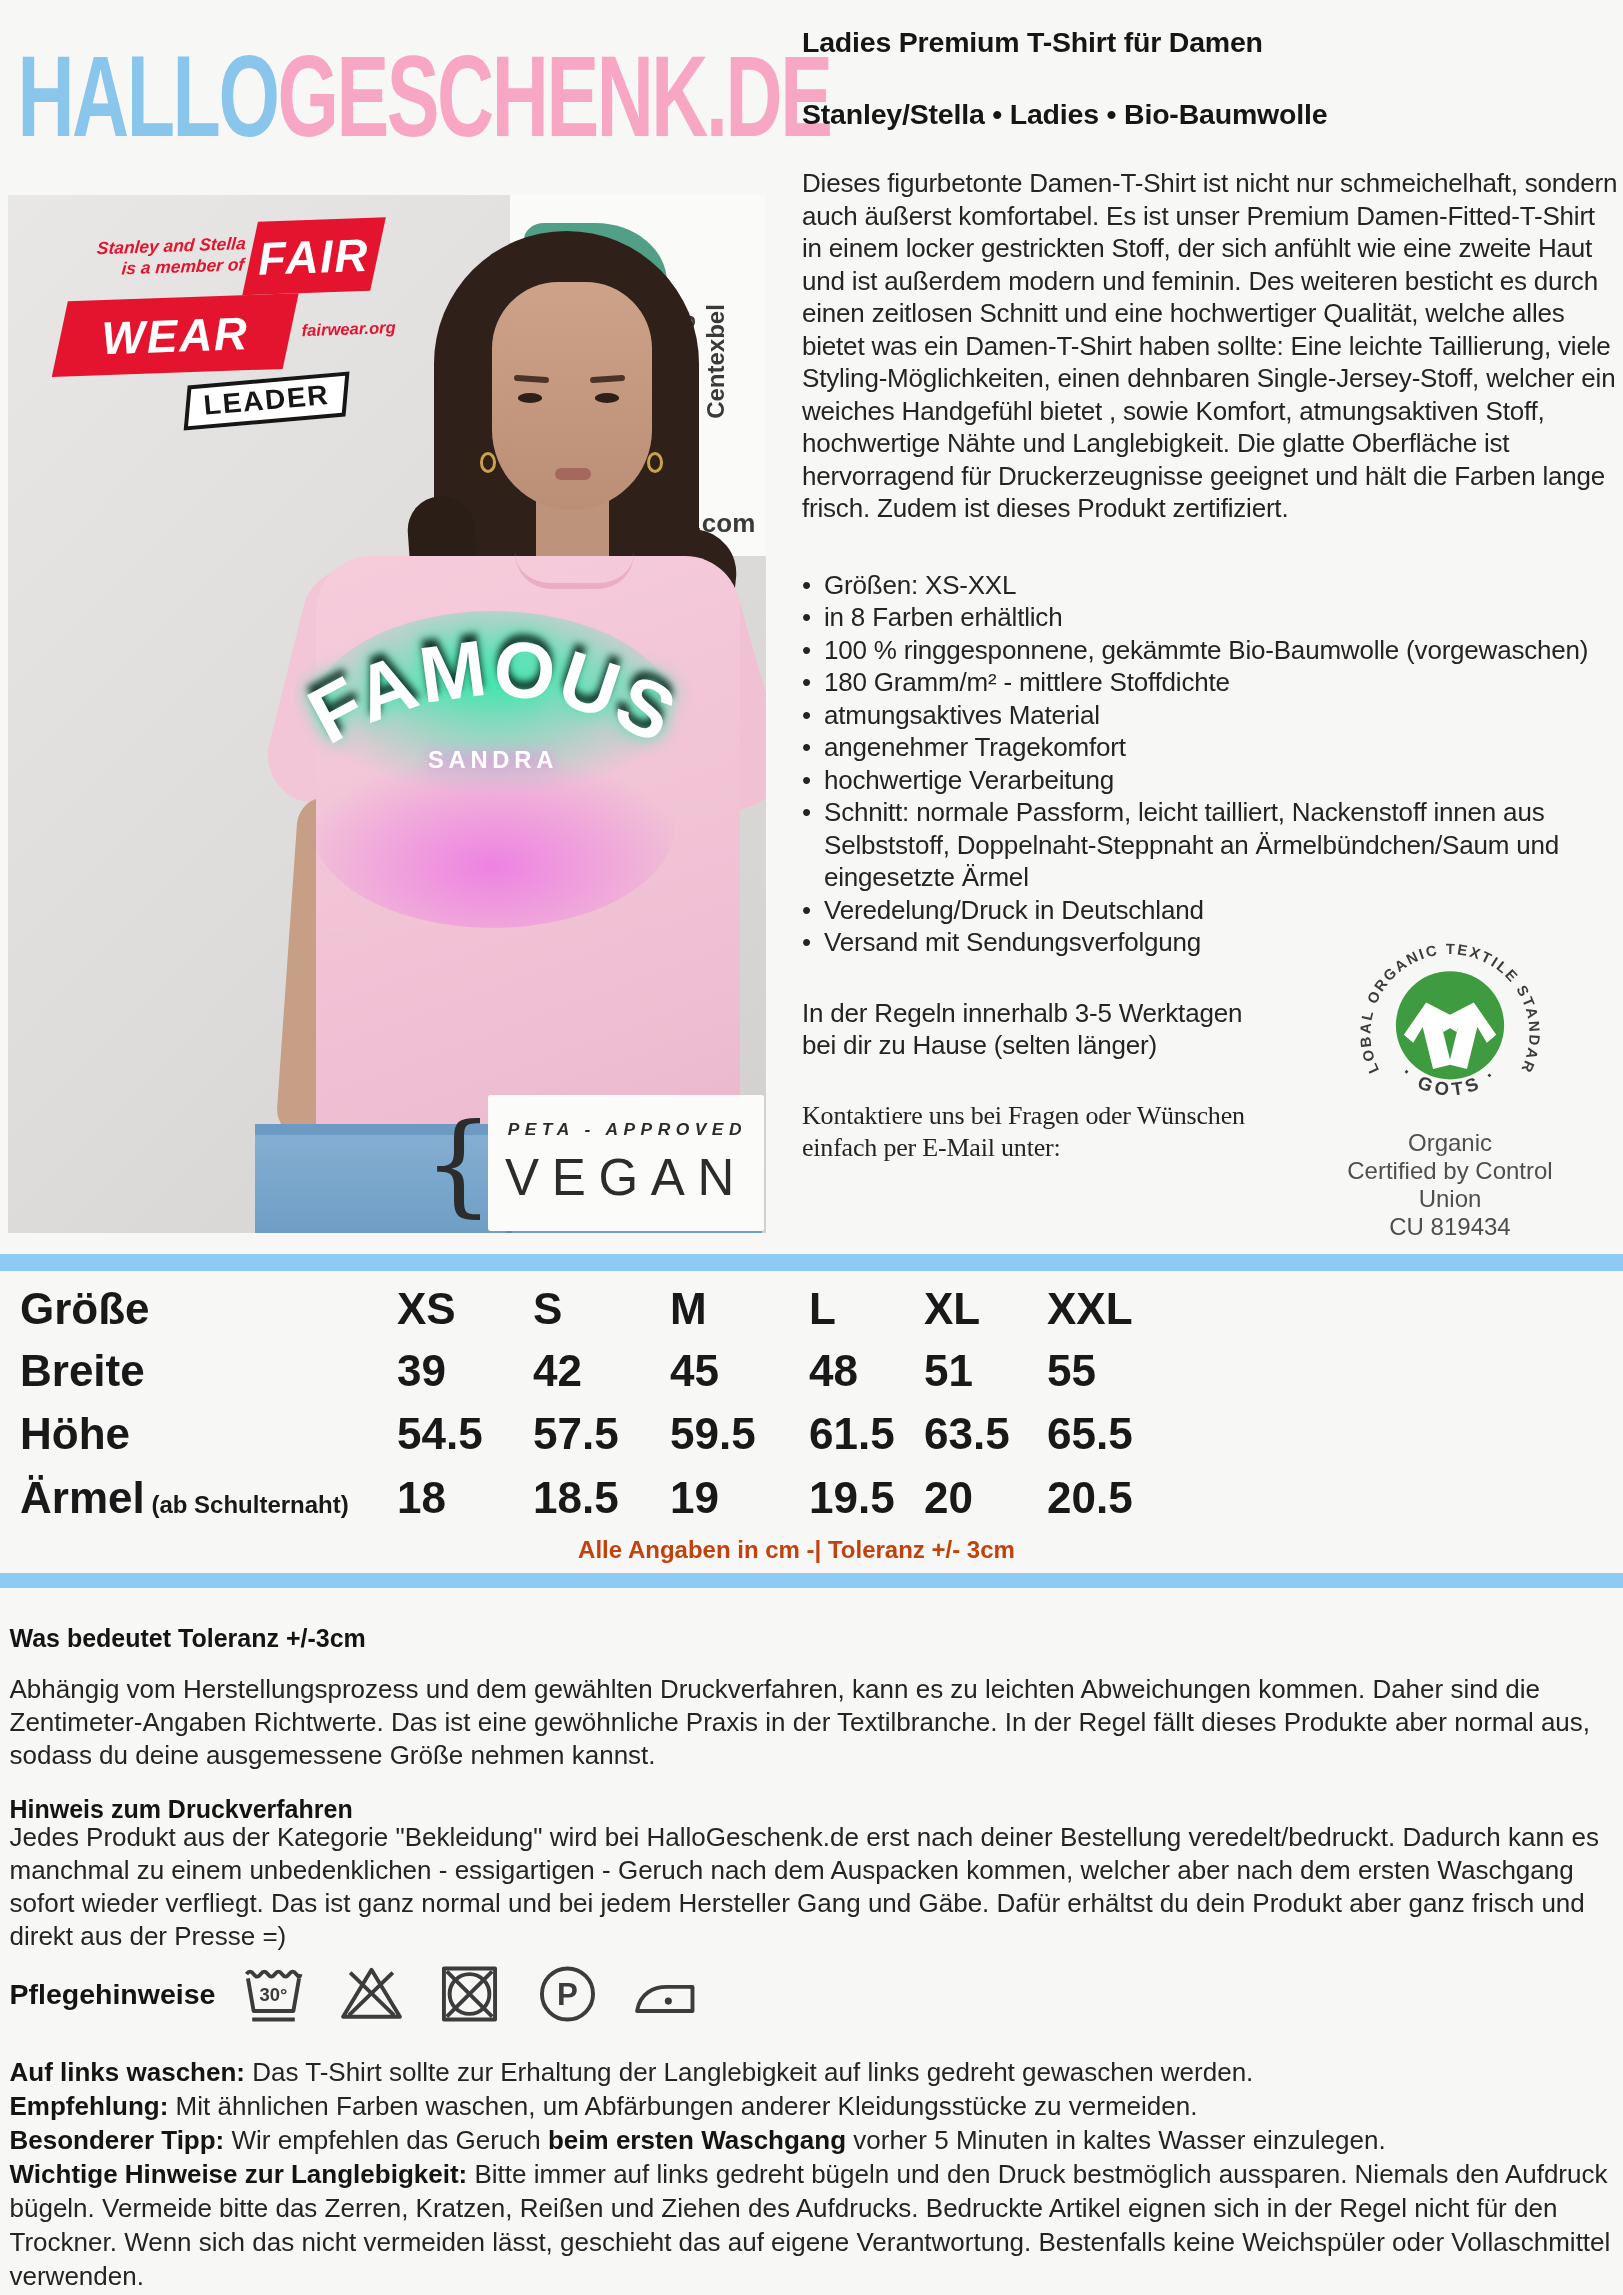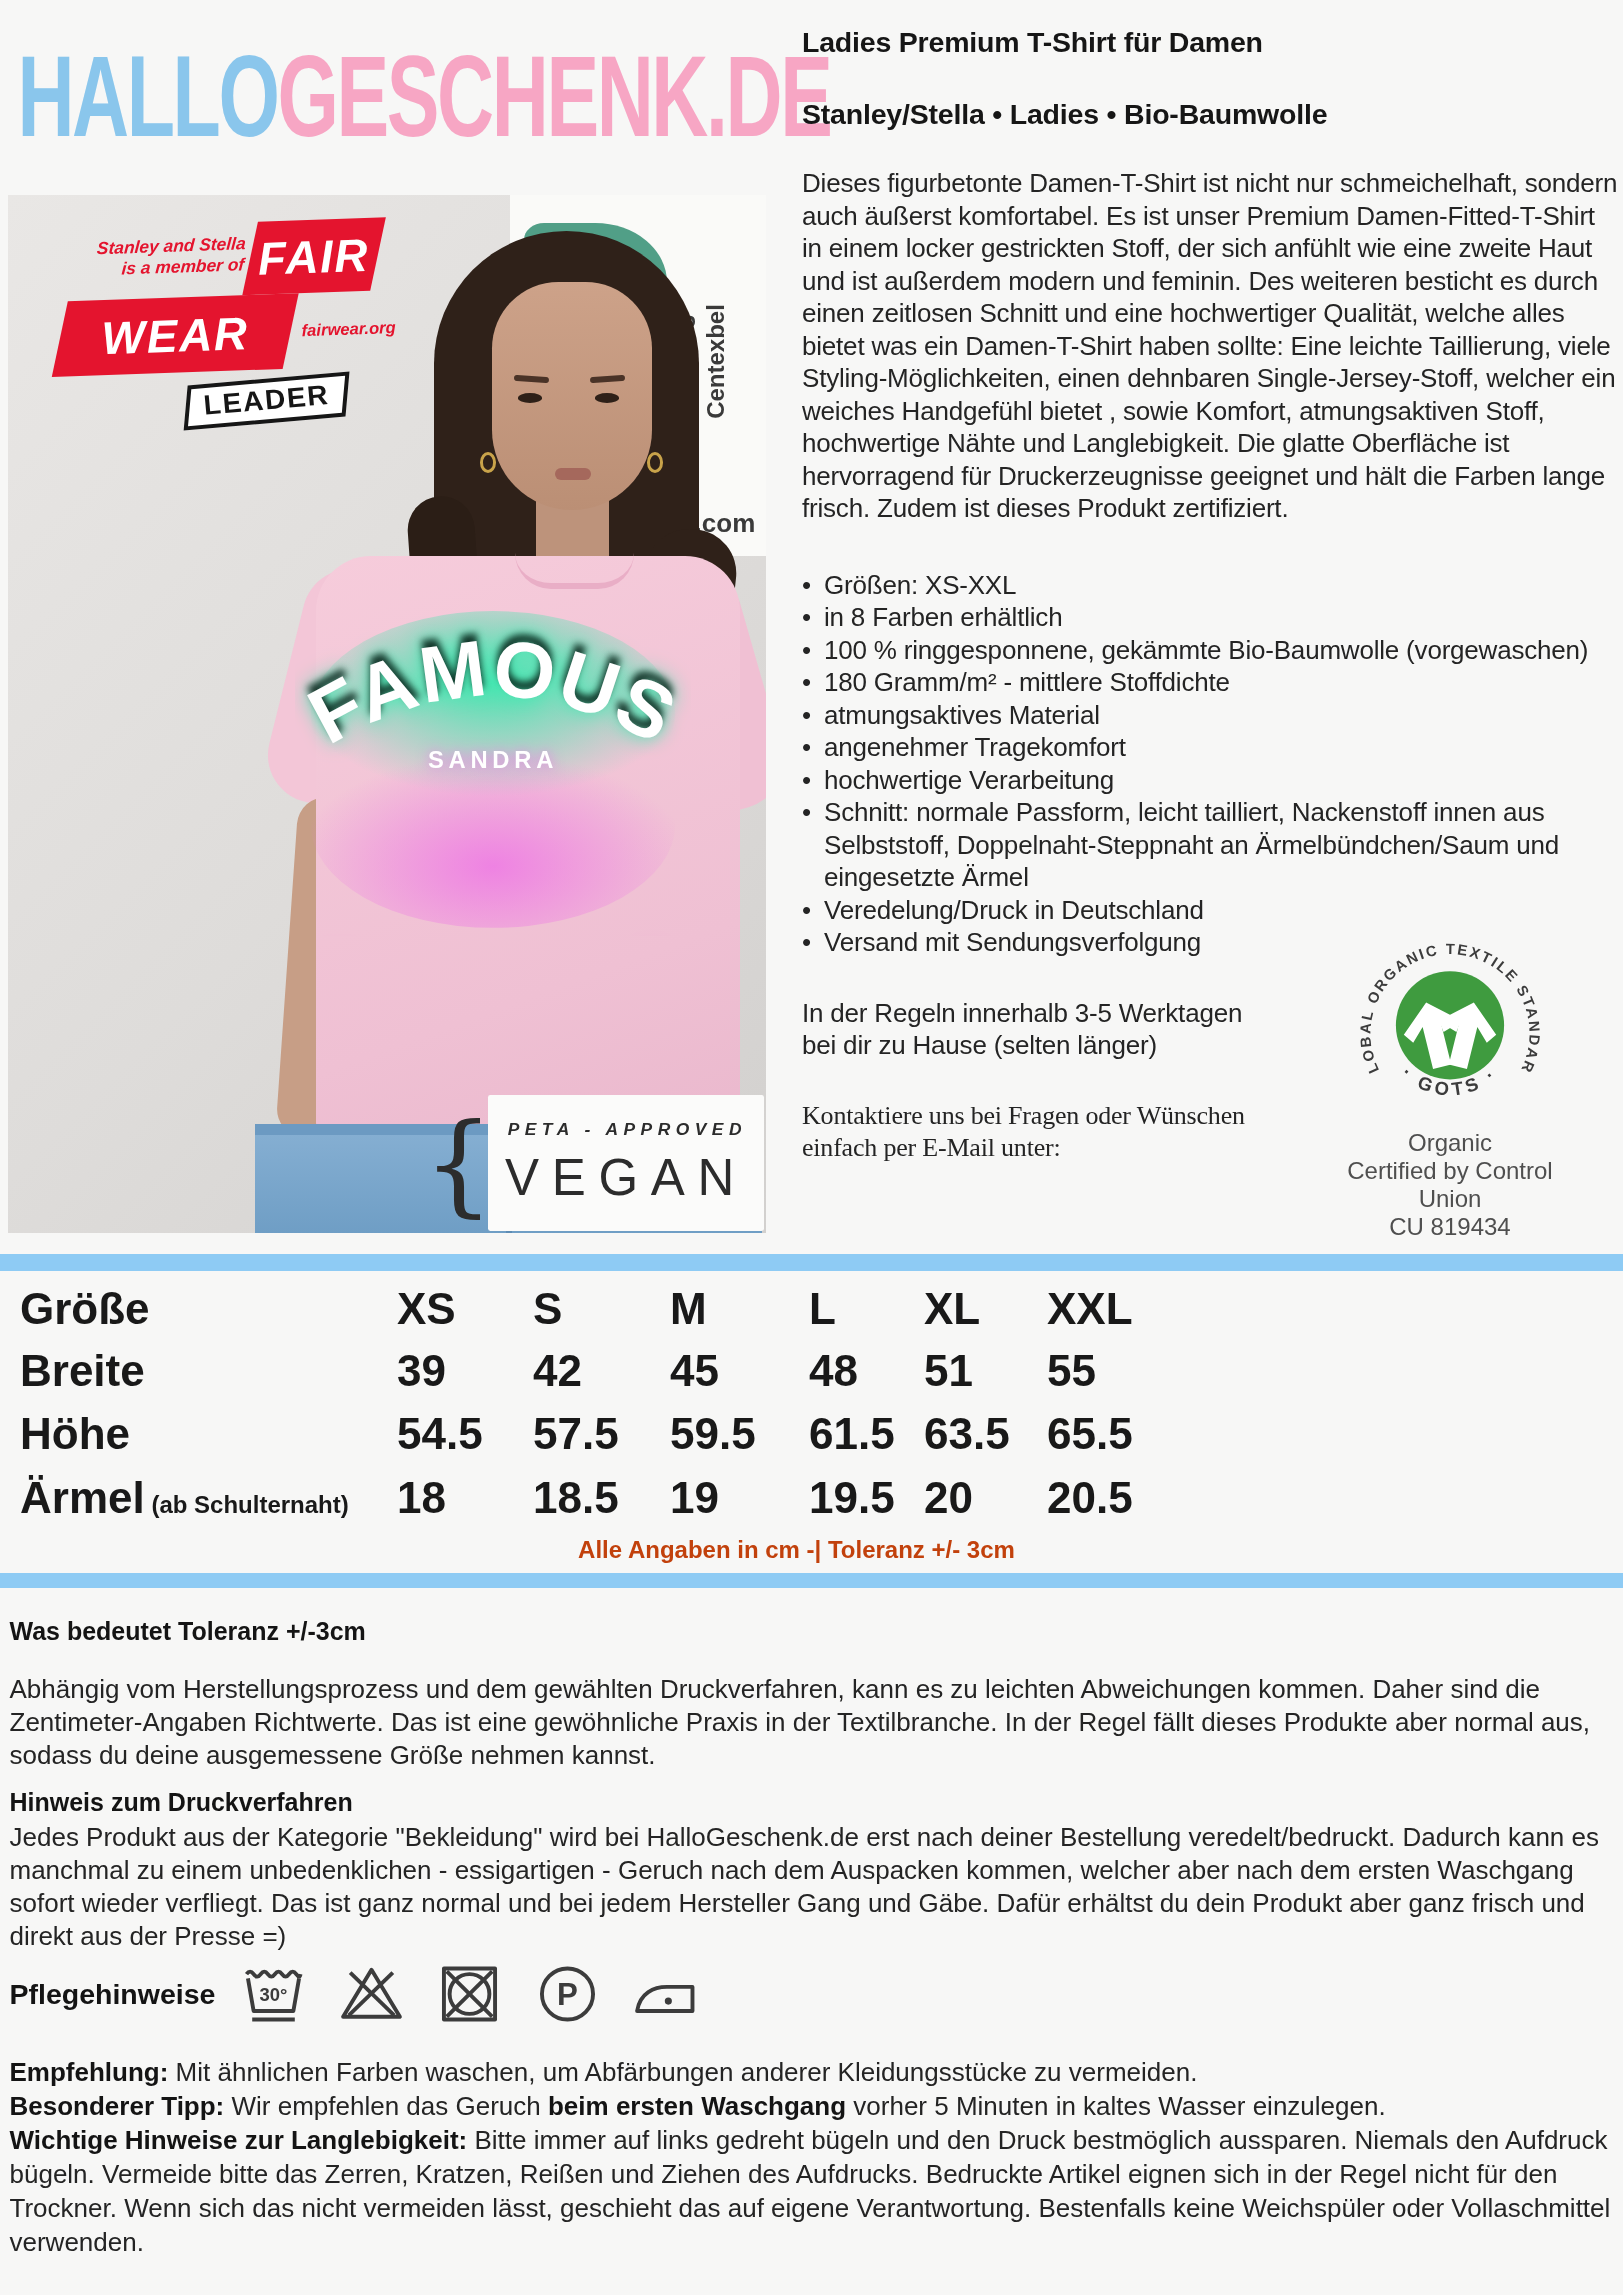--- a/index.html
+++ b/index.html
@@ -94,21 +94,21 @@
   
   .trow { position:absolute; left:20px; width:1165px; display:grid; grid-template-columns:377px 136px 137px 139px 115px 123px 139px; font-size:44px; font-weight:800; color:#191919; align-items:baseline; }
   .trow.r1 { top:1284px; }
   .trow.r2 { top:1346px; }
   .trow.r3 { top:1409px; }
   .trow.r4 { top:1473px; }
   .tlabel small { font-size:24px; font-weight:700; letter-spacing:0; }
   .tnote { position:absolute; left:0; top:1536px; width:1593px; text-align:center; font-size:24px; font-weight:800; color:#c2410c; }
 
   
-  .info-h { position:absolute; left:9.5px; width:1604px; font-size:25px; font-weight:800; color:#141414; }
+  .info-h { position:absolute; left:9.5px; width:1604px; font-size:25px; font-weight:800; color:#141414;margin-top:7px; }
   .info-p { position:absolute; left:9.5px; width:1604px; font-size:26px; line-height:33px; color:#242424; }
   .h-tol { top:1617px; } .p-tol { top:1650px;margin-top:23px; }
   .h-print { top:1788px; } .p-print { top:1821px; }
 
   .care-row { position:absolute; left:9.5px; top:1956px; width:1604px; display:flex; align-items:center; }
   .care-label { font-size:28.5px; font-weight:800; color:#141414; width:228px; }
   .care-icons { display:flex; gap:27px; align-items:center; }
   .care-icons svg { width:71px; height:76px; }
 
   .care-lines { position:absolute; left:9.5px; top:2055px; width:1604px; font-size:26px; line-height:34px; color:#242424; }
@@ -369,17 +369,18 @@
       <text x="50" y="65" text-anchor="middle" font-size="44" font-weight="800" fill="#3c3c3c">P</text>
     </svg>
     <svg viewBox="0 0 100 100">
       <path d="M10 74 C14 48 34 40 52 40 L88 40 L88 74 Z" fill="none" stroke="#3c3c3c" stroke-width="5.5" stroke-linejoin="round"></path>
       <circle cx="54" cy="60" r="5" fill="#3c3c3c"></circle>
     </svg>
   </span>
 </div>
 
 <div class="care-lines">
+  <p><b>Auf links waschen:</b><span> Das T-Shirt sollte zur Erhaltung der Langlebigkeit auf links gedreht gewaschen werden.</span></p>
   <p><b>Empfehlung:</b><span> Mit ähnlichen Farben waschen, um Abfärbungen anderer Kleidungsstücke zu vermeiden.</span></p>
   <p><b>Besonderer Tipp:</b><span> Wir empfehlen das Geruch </span><b>beim ersten Waschgang</b><span> vorher 5 Minuten in kaltes Wasser einzulegen.</span></p>
   <p><b>Wichtige Hinweise zur Langlebigkeit:</b><span> Bitte immer auf links gedreht bügeln und den Druck bestmöglich aussparen. Niemals den Aufdruck bügeln. Vermeide bitte das Zerren, Kratzen, Reißen und Ziehen des Aufdrucks. Bedruckte Artikel eignen sich in der Regel nicht für den Trockner. Wenn sich das nicht vermeiden lässt, geschieht das auf eigene Verantwortung. Bestenfalls keine Weichspüler oder Vollaschmittel verwenden.</span></p>
 </div>
 
 
 </body></html>

